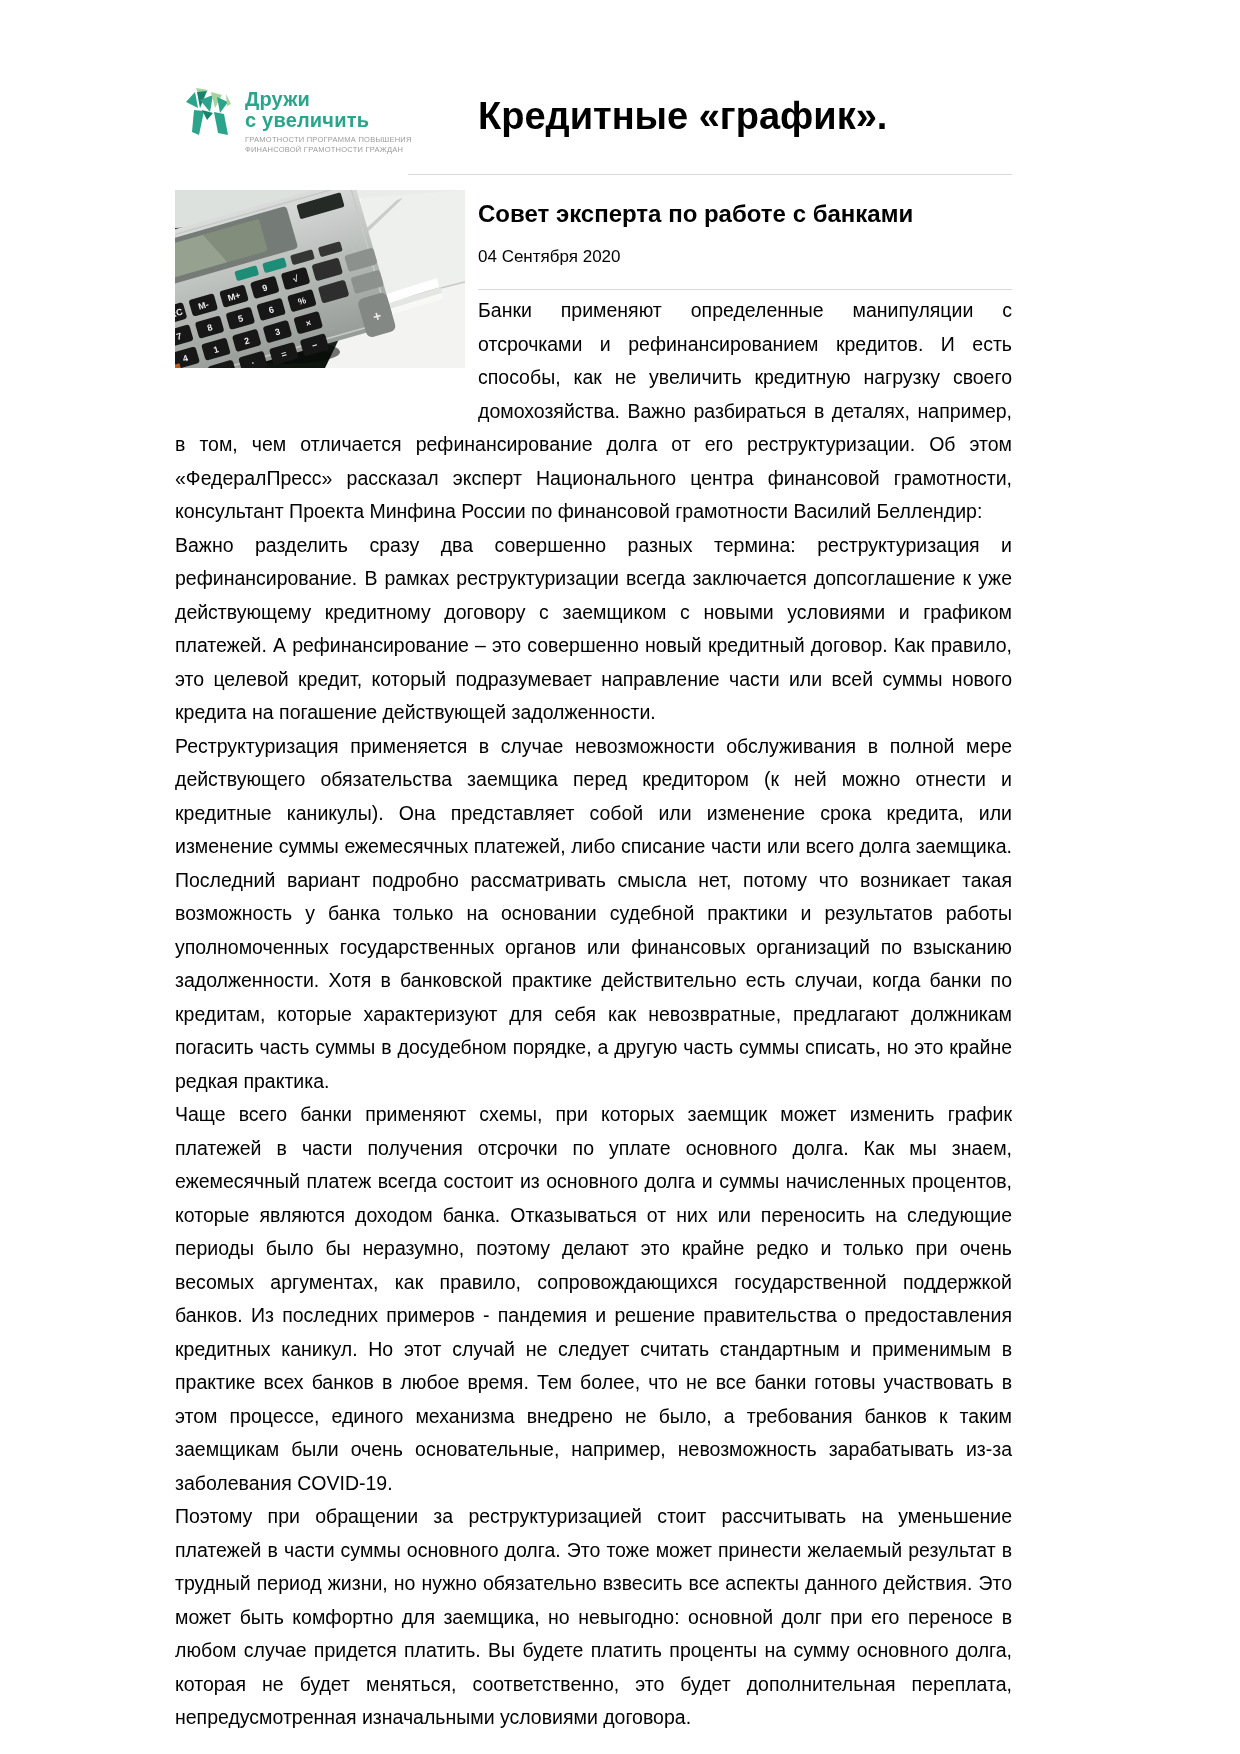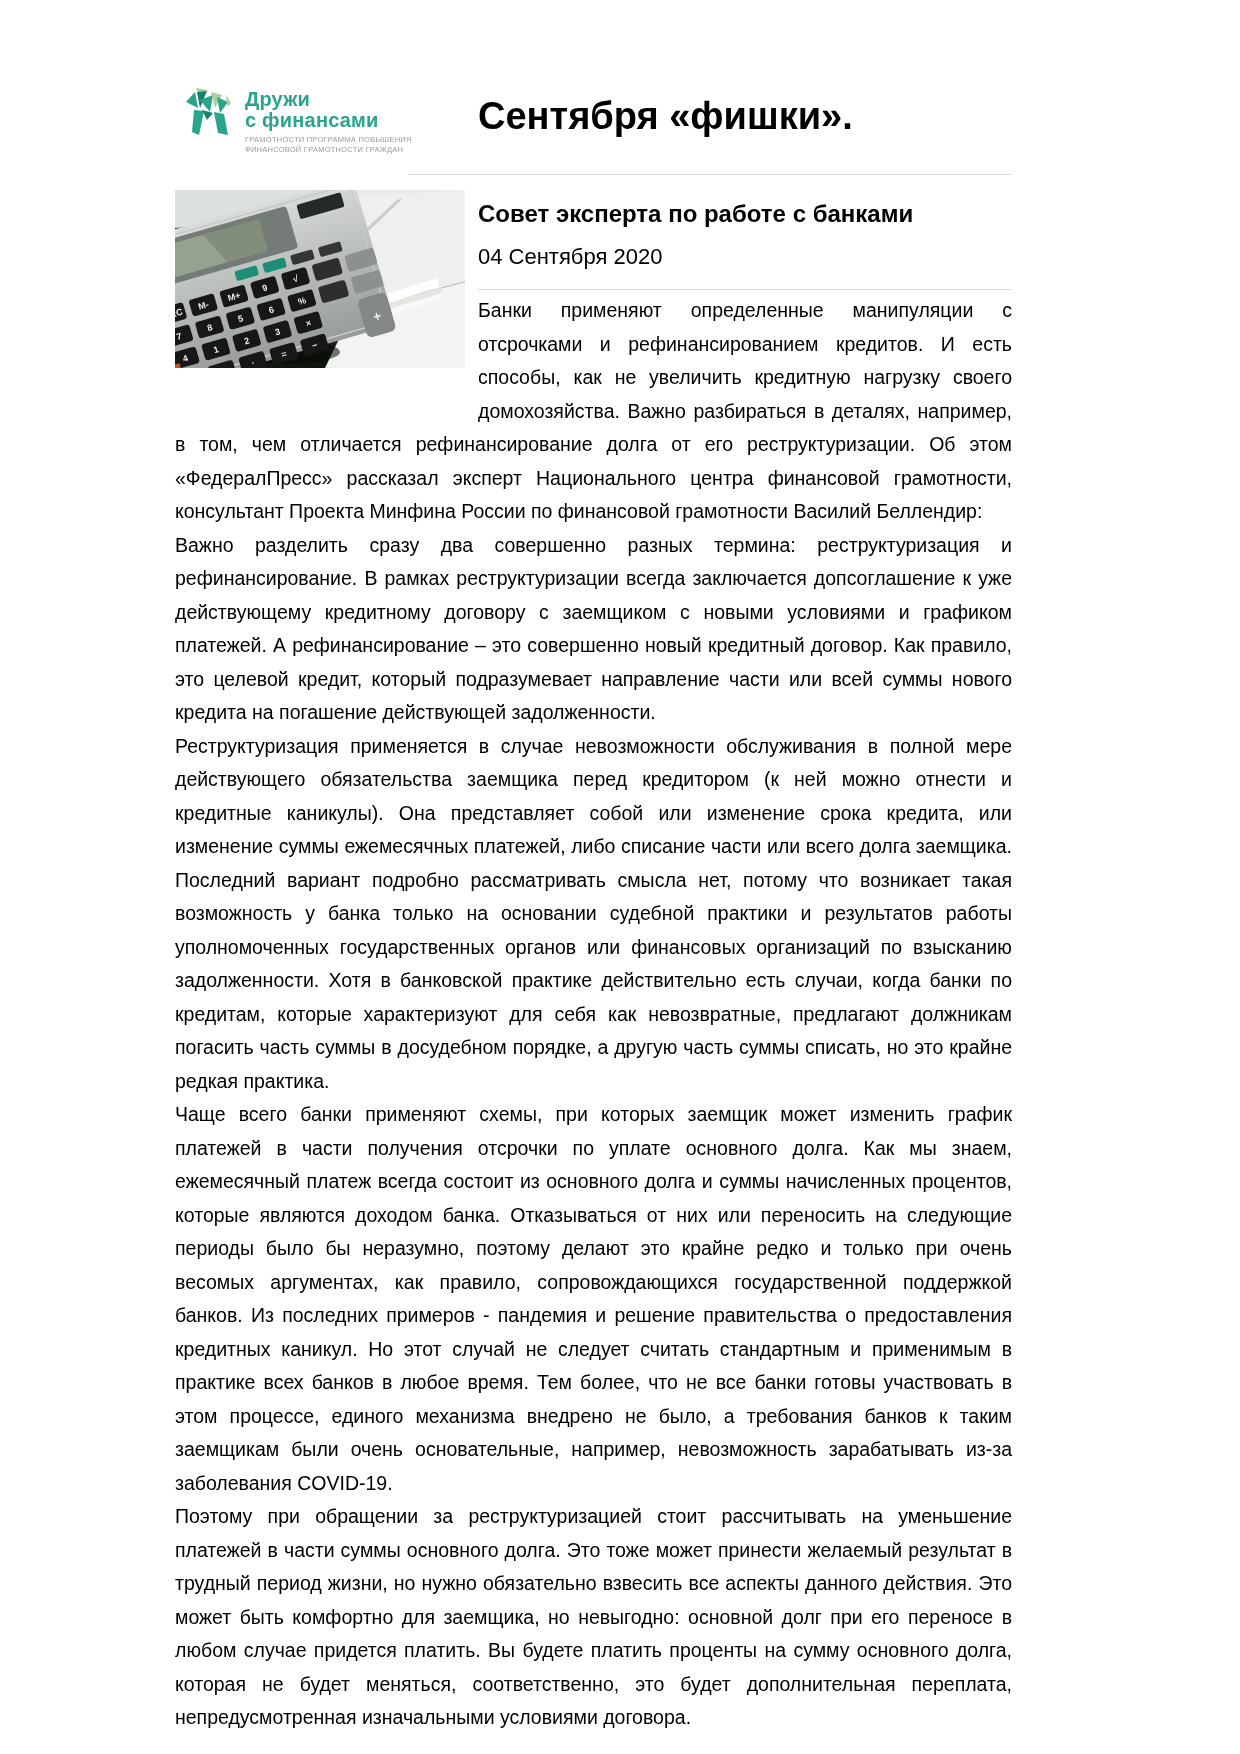--- a/index.html
+++ b/index.html
@@ -14,21 +14,21 @@
   .logo-title{color:#2aa48b;font-weight:700;font-size:20px;line-height:21px;letter-spacing:.2px;}
   .logo-tagline{color:#9a9a9a;font-size:7.5px;line-height:9.5px;margin-top:4px;letter-spacing:.25px;}
   .kicker{position:absolute;left:303px;top:94px;margin:0;font-size:38px;line-height:44px;font-weight:700;white-space:nowrap;}
   .rule1{position:absolute;left:233px;right:0;top:174px;height:0;border-top:1px solid #dadada;}
 
   
   .article{margin:15px 84px 0 175px;}
   .photo{float:left;width:290px;height:178px;margin:0 13px 30px 0;overflow:hidden;background:#0f150f;}
   .photo svg{display:block;width:290px;height:178px;}
   .article h1{margin:0;font-size:24px;line-height:47px;font-weight:700;}
-  .date{margin-top:11px;font-size:22px;line-height:18px;}
+  .date{margin-top:11px;font-size:17px;line-height:18px;}
   .rule2{overflow:hidden;height:1px;border-top:1px solid #dadada;margin-top:23px;}
   .body-text{margin-top:3px;font-size:19.5px;line-height:33.5px;text-align:justify;}
   .para{margin:0;}
   .para b{font-weight:400;}
 </style>
 </head>
 <body>
 
 <div class="page">
 
@@ -42,29 +42,29 @@
         <polygon points="26,5 37,8 30,21" fill="#a6d29c"></polygon>
         <polygon points="32,10 43,15 35,26" fill="#2aa48b"></polygon>
         <polygon points="41,7 46,17 42,19" fill="#a6d29c"></polygon>
         <polygon points="9,23 19,24 14,48 7,45" fill="#2aa48b"></polygon>
         <polygon points="29,25 39,27 43,48 33,46" fill="#2aa48b"></polygon>
         <polygon points="17,23 28,26 22,33" fill="#17836c"></polygon>
       </svg>
       <div class="logo-text">
         <div class="logo-title">
           <div>Дружи</div>
-          <div>с финансами</div>
+          <div>с увеличить</div>
         </div>
         <div class="logo-tagline">
           <div>ГРАМОТНОСТИ ПРОГРАММА ПОВЫШЕНИЯ</div>
           <div>ФИНАНСОВОЙ ГРАМОТНОСТИ ГРАЖДАН</div>
         </div>
       </div>
     </div>
-    <h2 class="kicker">Сентября «фишки».</h2>
+    <h2 class="kicker">Кредитные «график».</h2>
     <div class="rule1"></div>
   </header>
 
   <main class="article">
 
     <div class="photo">
       <svg viewBox="0 0 290 178" preserveAspectRatio="none" aria-hidden="true">
         <defs>
           <linearGradient id="surf" x1="0" y1="0" x2="1" y2="1">
             <stop offset="0" stop-color="#27322a"></stop>

